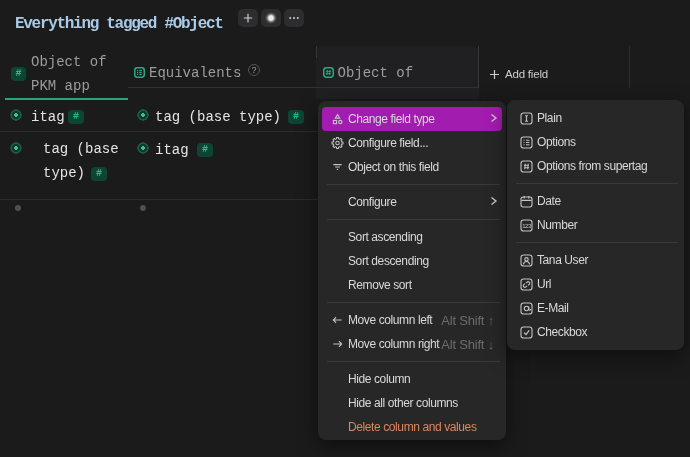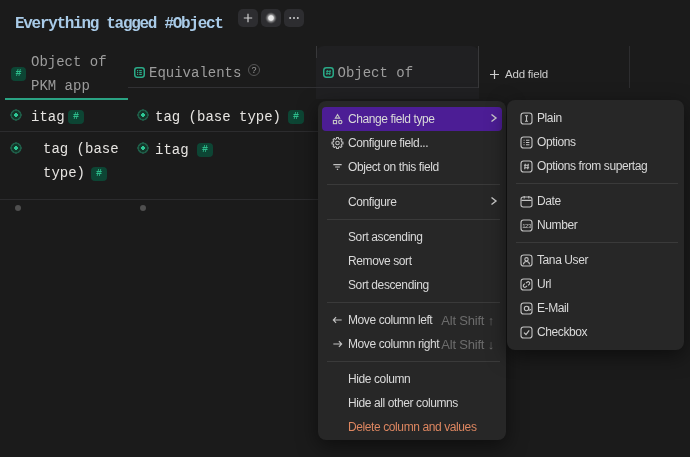--- a/index.html
+++ b/index.html
@@ -44,21 +44,21 @@
   .menu {
     background:#272727; border-radius:8px;
     box-shadow:0 6px 20px rgba(0,0,0,0.5);
     padding:6px 4px; color:#d9d9d9; font-size:12px; letter-spacing:-0.4px;
   }
   .mi { height:24px; display:flex; align-items:center; padding:0 8px 0 9px; border-radius:4px; position:relative; }
   .mi .ic { width:13px; height:14px; margin-right:4px; flex:0 0 13px; display:flex; align-items:center; justify-content:center; }
   .mi .lbl { flex:1 1 auto; white-space:nowrap; }
   .mi .sc  { color:#6c6c6c; font-size:13px; letter-spacing:-0.2px; white-space:nowrap; }
   .mi .chev { color:#c9c9c9; }
-  .mi.hl { background:#4c1d95; }
+  .mi.hl { background:#a21caf; }
   .msep { height:1px; background:#3a3a3a; margin:5px 2px 5px 5px; }
   .danger { color:#dd8660; }
 </style>
 </head>
 <body>
 
 <div class="abs mono title">Everything tagged #Object</div>
 <div class="abs tbtn" style="left:238px;">
   <svg width="20" height="18" viewBox="0 0 20 18">
       <path d="M10 4.8v8.4M5.8 9h8.4" stroke="#cfcfcf" stroke-width="1.2"></path>
@@ -169,25 +169,25 @@
           <path d="M2.5 1.5 7 5 2.5 8.5" stroke="#c9c9c9" stroke-width="1.4" fill="none"></path>
         </svg></span>
   </div>
   <div class="msep"></div>
   <div class="mi">
       <span class="ic"></span>
       <span class="lbl">Sort ascending</span>
     </div>
   <div class="mi">
       <span class="ic"></span>
+      <span class="lbl">Sort descending</span>
+    </div>
+  <div class="mi">
+      <span class="ic"></span>
       <span class="lbl">Remove sort</span>
-    </div>
-  <div class="mi">
-      <span class="ic"></span>
-      <span class="lbl">Sort descending</span>
     </div>
   <div class="msep"></div>
   <div class="mi">
     <span class="ic">
         <svg width="14" height="14" viewBox="0 0 14 14" stroke="#c4c4c4" stroke-width="1.2" fill="none">
           <path d="M11.5 7h-9M5.5 4 2.5 7l3 3"></path>
         </svg>
       </span>
     <span class="lbl">Move column left</span>
       <span class="sc">Alt Shift ↑</span>

